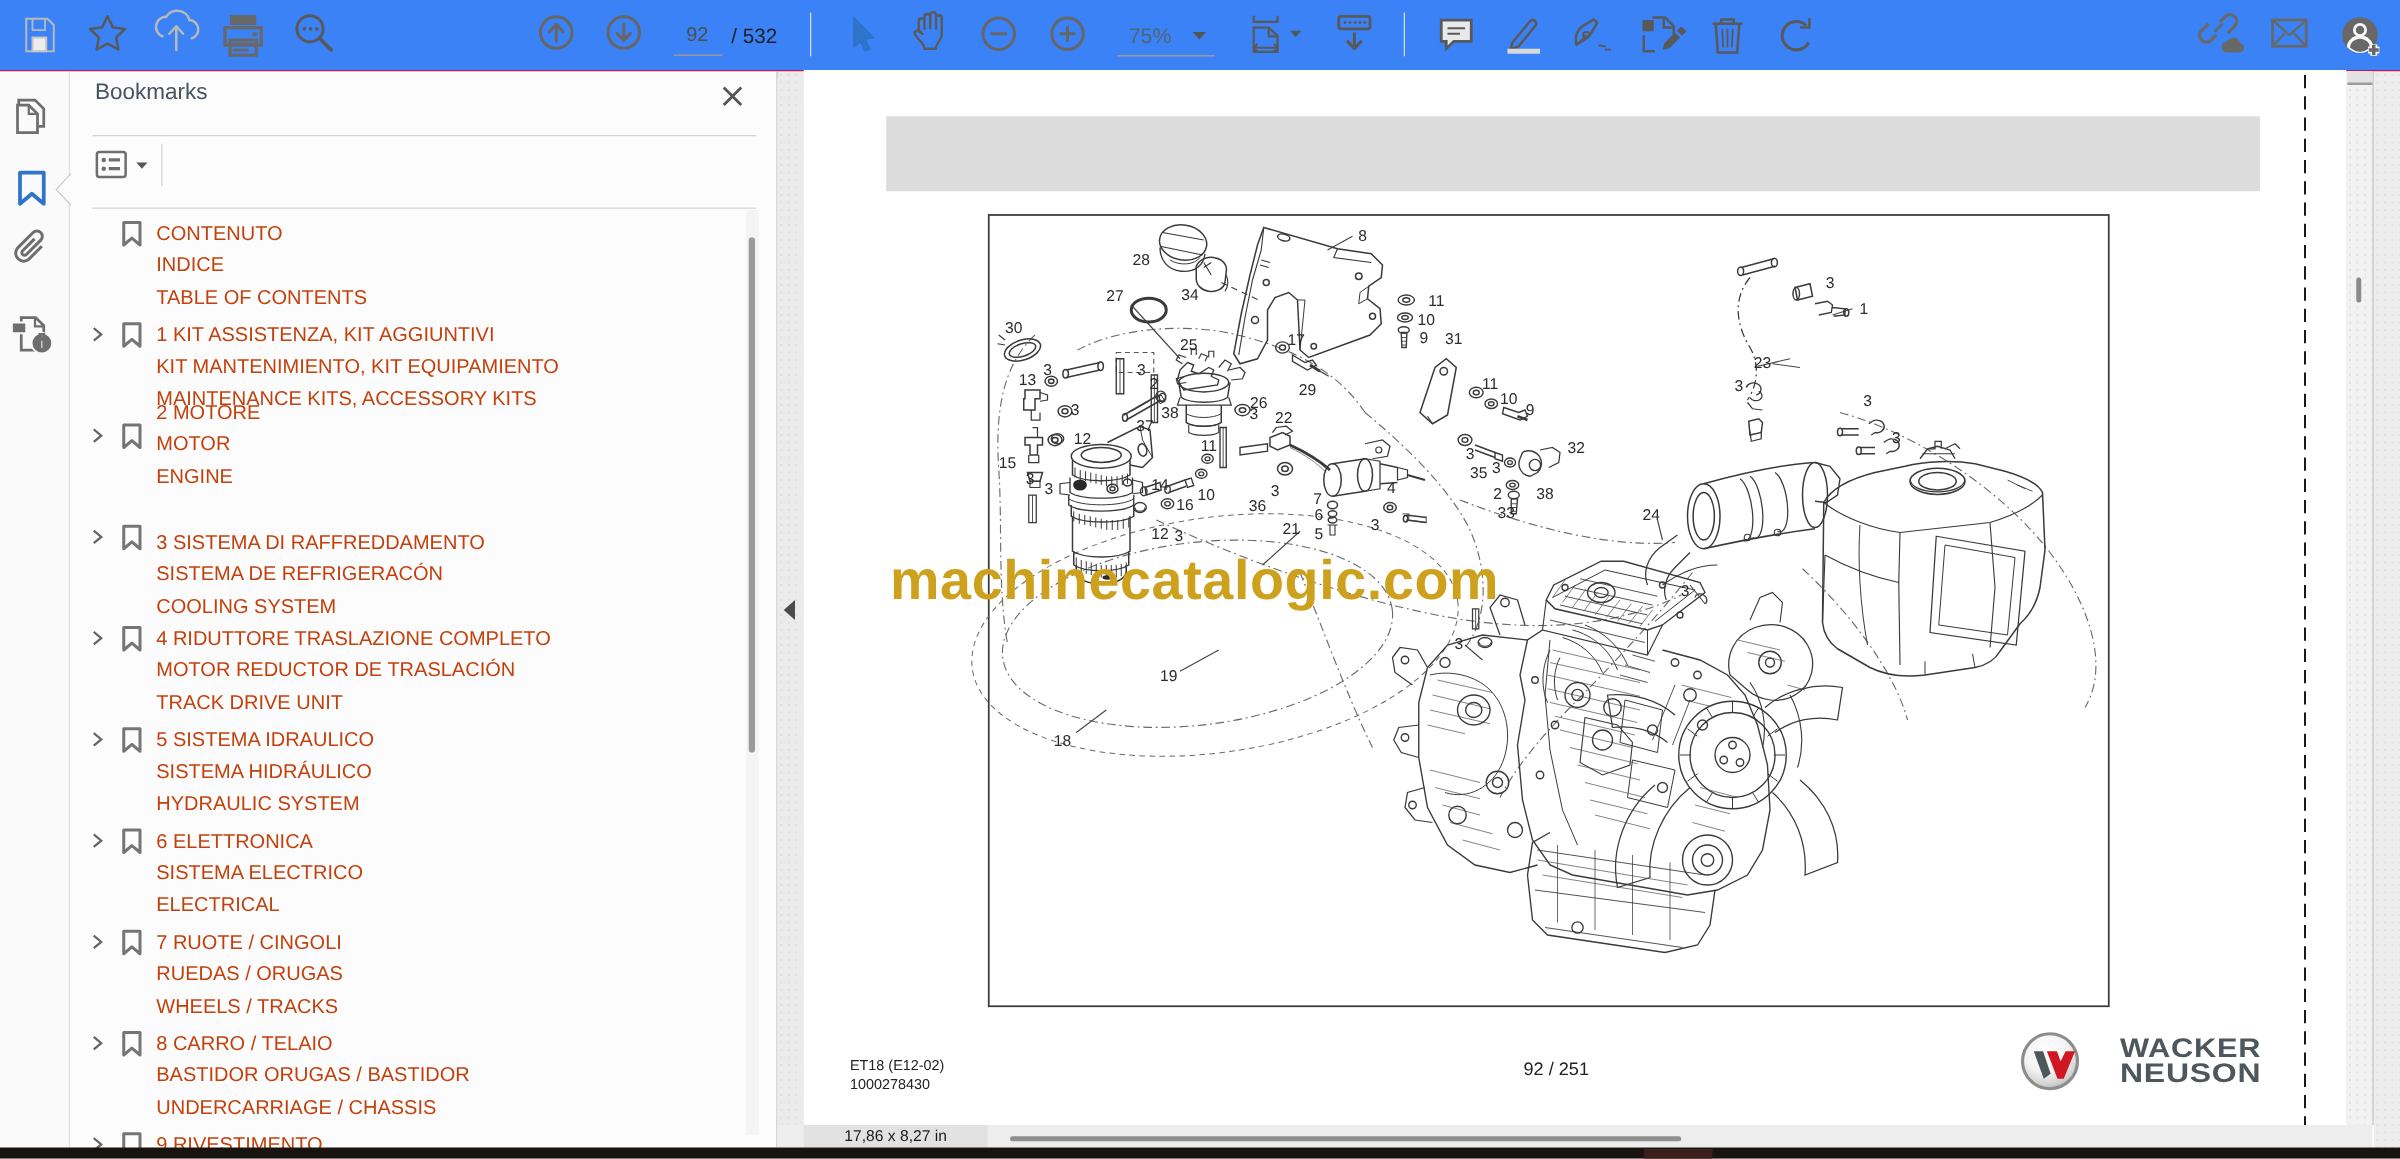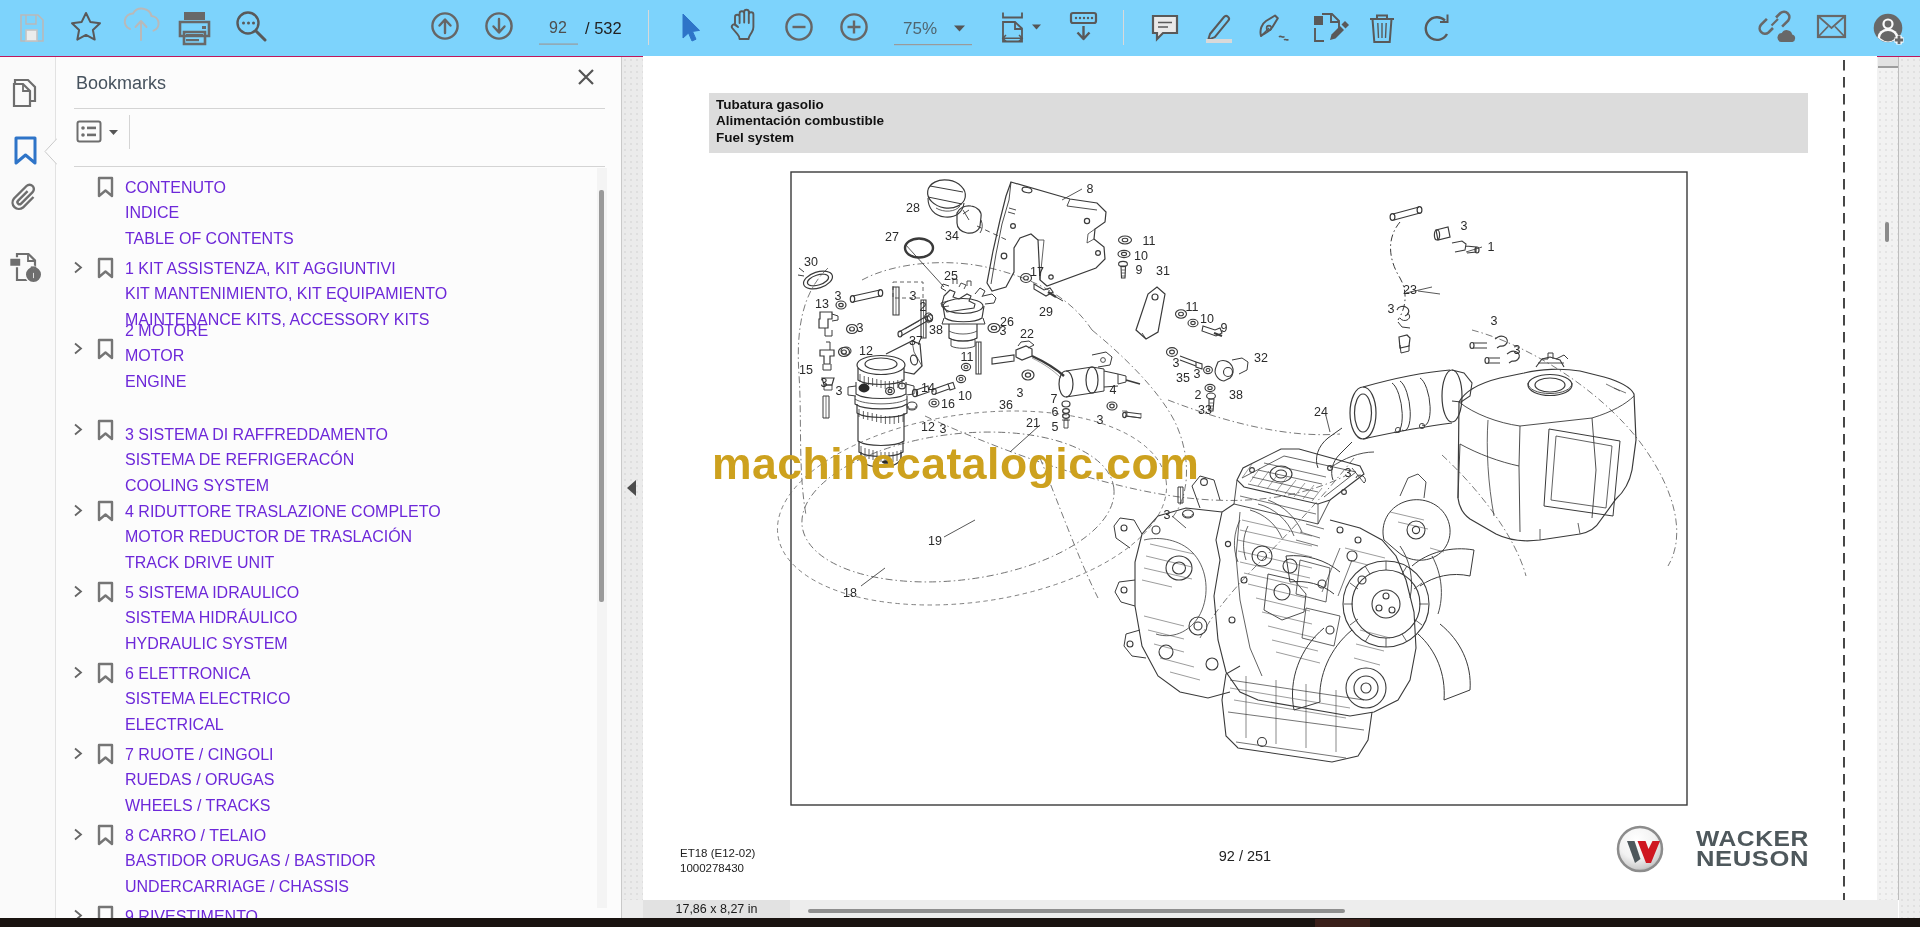--- a/index.html
+++ b/index.html
@@ -1,28 +1,28 @@
 <!DOCTYPE html>
 <html><head>
 <meta charset="utf-8">
 <style>
   html,body{margin:0;padding:0;background:#fff;}
   body{width:1920px;height:927px;overflow:hidden;font-family:"Liberation Sans",sans-serif;}
   .abs{position:absolute;}
   #root{position:relative;width:1920px;height:927px;background:#fff;}
-  #toolbar{position:absolute;left:0;top:0;width:1920px;height:56px;background:#7dd3fc;border-bottom:6px solid #be185d;}
+  #toolbar{position:absolute;left:0;top:0;width:1920px;height:56px;background:#3b82f6;border-bottom:6px solid #be185d;}
   #sidestrip{position:absolute;left:0;top:57px;width:55px;height:861px;background:#fafafa;border-right:1px solid #e2e2e2;}
   #bmpanel{position:absolute;left:56px;top:57px;width:565px;height:861px;background:#fcfcfc;border-right:1px solid #c9c9c9;}
   #canvas{position:absolute;left:622px;top:57px;width:1276px;height:843px;background:#ebebeb;background-image:radial-gradient(#dedede 0.9px, transparent 1.05px);background-size:6px 6px;}
   #page{position:absolute;left:21px;top:-1px;width:1234px;height:844px;background:#fff;}
   #vscroll{position:absolute;left:1877px;top:57px;width:21px;height:843px;background:#f2f2f2;background-image:radial-gradient(#e4e4e4 0.9px, transparent 1.05px);background-size:6px 6px;border-right:1px solid #bdbdbd;}
   #rstrip{position:absolute;left:1899px;top:57px;width:21px;height:861px;background:#ededed;background-image:radial-gradient(#e0e0e0 0.9px, transparent 1.05px);background-size:6px 6px;}
   #hscrollrow{position:absolute;left:622px;top:900px;width:1276px;height:18px;background:#ededed;}
   #taskbar{position:absolute;left:0;top:918px;width:1920px;height:9px;background:#191310;}
-  .bktxt{position:absolute;left:125px;color:#6d28d9;font-size:16px;line-height:25.4px;white-space:nowrap;}
+  .bktxt{position:absolute;left:125px;color:#c2410c;font-size:16px;line-height:25.4px;white-space:nowrap;}
   .chev{position:absolute;left:71px;width:13px;height:13px;}
   .bmico{position:absolute;left:97px;width:17px;height:22px;}
   .num{font-size:12.5px;fill:#2b2b2b;font-family:"Liberation Sans",sans-serif;}
 </style>
 </head>
 <body>
 <div id="root">
 
   <div id="toolbar">
     <svg class="abs" style="left:0;top:0" width="1920" height="56" viewBox="0 0 1920 56">
@@ -191,21 +191,21 @@
       <path d="M17 197 h11.5 l6.5 6.5 v19.5 h-18 z"></path>
       <path d="M28 197 v7 h7" stroke-width="1.8"></path>
       <rect x="9.5" y="201" width="11.5" height="8.5" rx="1" fill="#6e6e6e" stroke="#fafafa" stroke-width="1.6"></rect>
       <circle cx="33.5" cy="217.5" r="8.2" fill="#6e6e6e" stroke="#fafafa" stroke-width="1.4"></circle>
       <rect x="32" y="214.5" width="3" height="8" fill="#fafafa"></rect>
       <rect x="32" y="210.5" width="3" height="2.6" fill="#fafafa"></rect>
     </g>
   </svg>
 
   <div id="bmpanel"></div>
-  <div class="abs" style="left:76px;top:73px;font-size:18px;color:#46525e;">Bookmarks</div>
+  <div class="abs" style="left:76px;top:63px;font-size:18px;color:#46525e;">Bookmarks</div>
   <svg class="abs" style="left:575px;top:66px" width="24" height="24" viewBox="0 0 24 24">
     <path d="M4 4 l14 14 M18 4 l-14 14" stroke="#555" stroke-width="2.2" fill="none"></path>
   </svg>
   <div class="abs" style="left:74px;top:108px;width:531px;height:1px;background:#d4d4d4"></div>
 
   <svg class="abs" style="left:76px;top:120px" width="46" height="26" viewBox="0 0 46 26">
     <rect x="1.5" y="1.5" width="23" height="20" rx="2" fill="none" stroke="#6e6e6e" stroke-width="2"></rect>
     <circle cx="7" cy="8" r="1.8" fill="#6e6e6e"></circle>
     <circle cx="7" cy="15" r="1.8" fill="#6e6e6e"></circle>
     <rect x="11" y="6.6" width="9" height="2.6" fill="#6e6e6e"></rect>
@@ -295,21 +295,20 @@
   </div>
 
   <div class="abs" style="left:597px;top:168px;width:10px;height:740px;background:#f4f4f4"></div>
   <div class="abs" style="left:599px;top:190px;width:5px;height:412px;background:#9a9a9a;border-radius:2px"></div>
 
   <div id="canvas">
     <div id="page"></div>
   </div>
 
   <div class="abs" style="left:709px;top:93px;width:1099px;height:60px;background:#dcdcdc;"></div>
-  <div class="abs" style="left:716px;top:97px;font-size:13.5px;font-weight:bold;color:#111;line-height:16.4px;">Tubatura gasolio<br>Alimentación combustible<br>Fuel system</div>
 
   <svg id="diagram" class="abs" style="left:643px;top:56px" width="1234" height="844" viewBox="643 56 1234 844">
     <rect x="791" y="172" width="896" height="633" fill="none" stroke="#3a3a3a" stroke-width="1.4"></rect>
     <line x1="1844" y1="60" x2="1844" y2="905" stroke="#1a1a1a" stroke-width="1.6" stroke-dasharray="10.5 6.5"></line>
 
     <g fill="none" stroke="#6a6a6a" stroke-width="0.9" stroke-dasharray="7 3 1.5 3">
       <path d="M828 268 C 802 292 796 330 799 375 C 802 420 798 470 806 515"></path>
       <path d="M862 280 C 895 262 950 258 990 268 C 1040 280 1072 300 1092 330"></path>
       <ellipse cx="958" cy="507" rx="157" ry="73" transform="rotate(-7 958 507)"></ellipse>
       <ellipse cx="972" cy="508" rx="196" ry="94" transform="rotate(-8 972 508)" stroke-dasharray="4.5 3.5" stroke-width="0.8"></ellipse>

